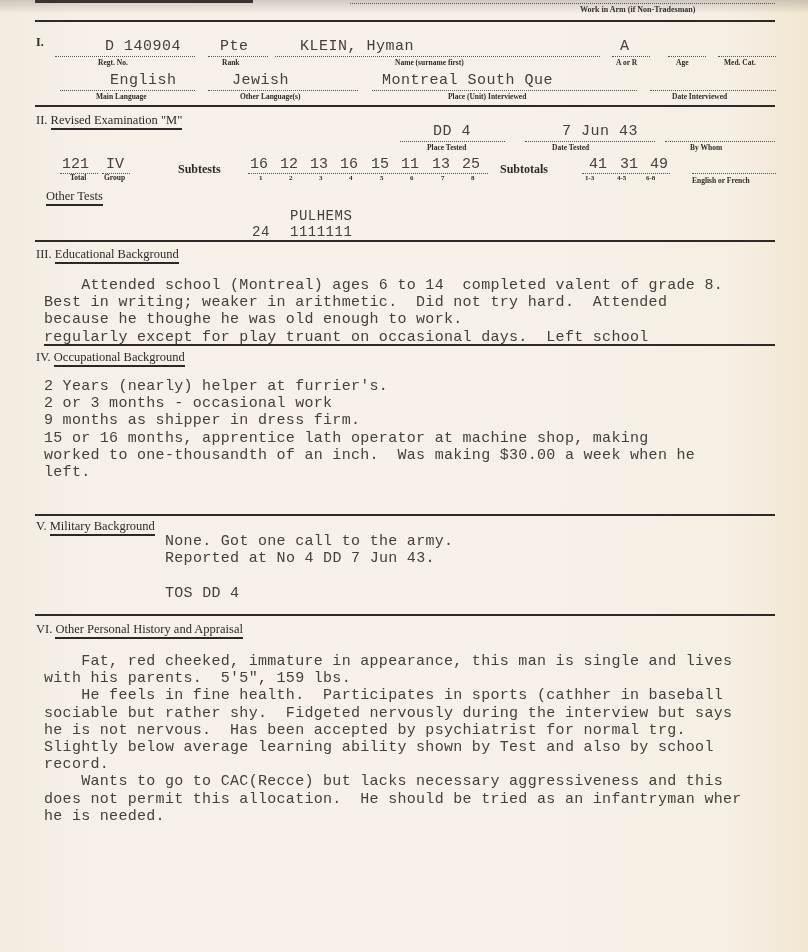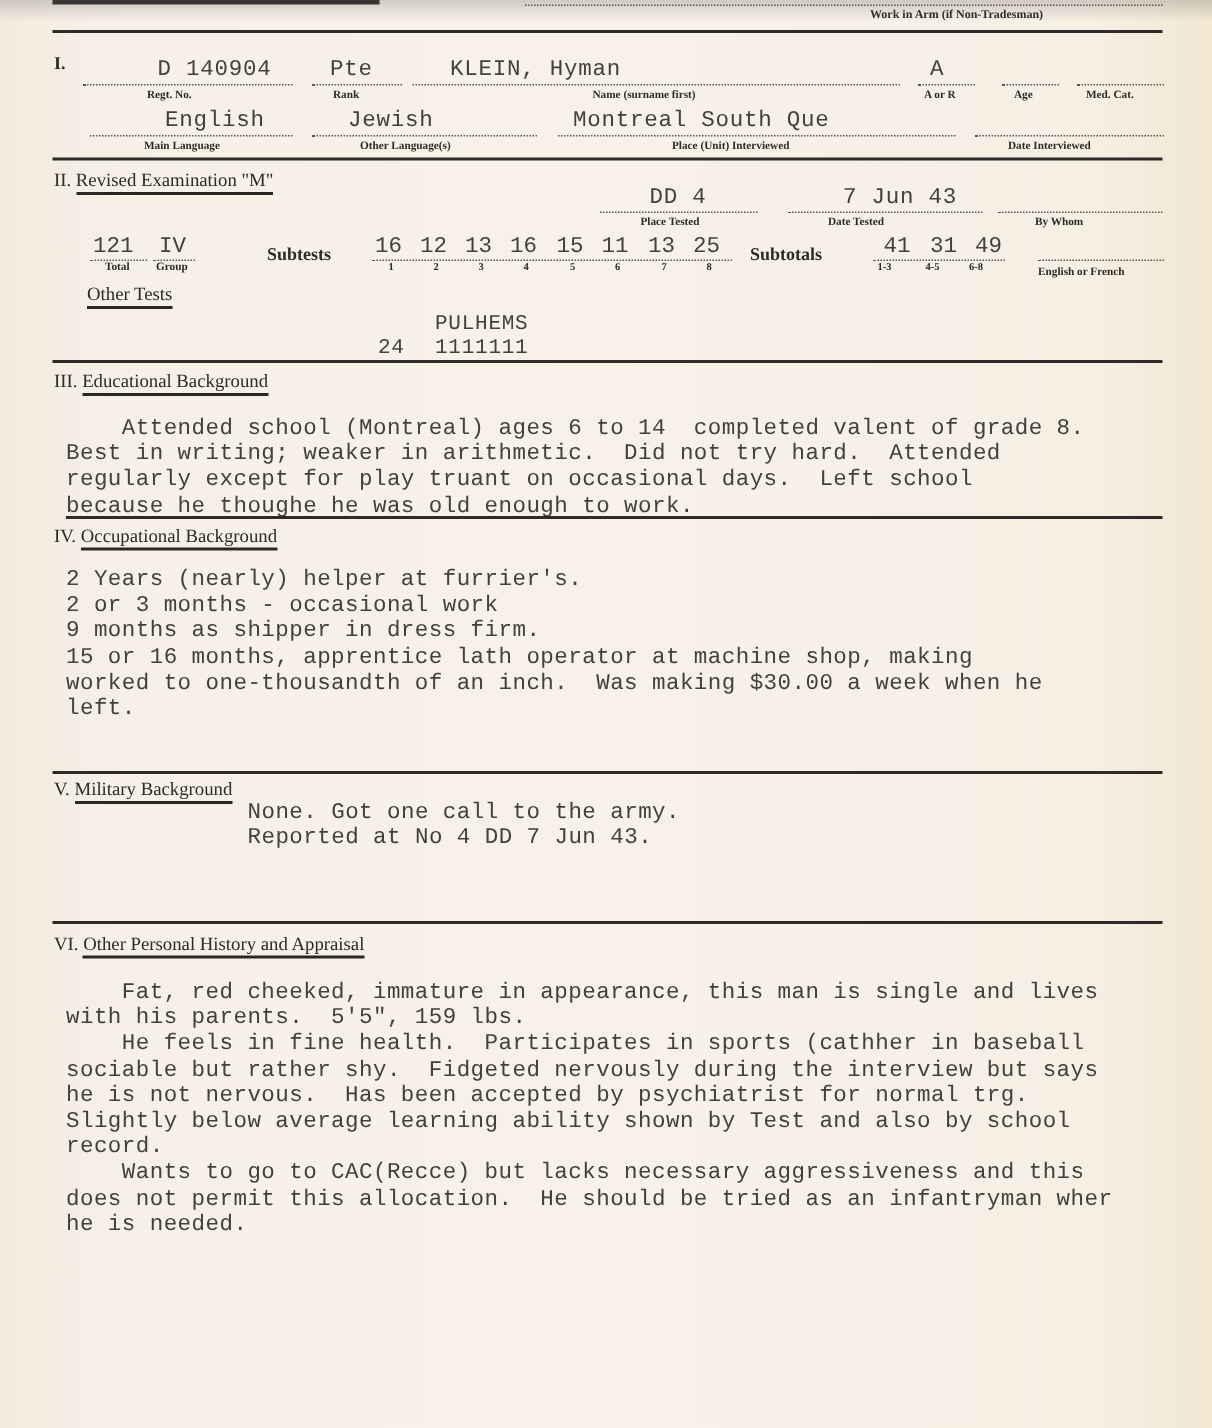--- a/index.html
+++ b/index.html
@@ -120,50 +120,50 @@
 <div class="abs small-lbl sub-digit" style="left:585px; top:174px;">1-3</div>
 <div class="abs tw num" style="left:620px; top:156px;">31</div>
 <div class="abs small-lbl sub-digit" style="left:617px; top:174px;">4-5</div>
 <div class="abs tw num" style="left:650px; top:156px;">49</div>
 <div class="abs small-lbl sub-digit" style="left:646px; top:174px;">6-8</div>
 <div class="dots" style="left:582px; top:173px; width:88px;"></div>
 
 <div class="dots" style="left:692px; top:173px; width:84px;"></div>
 <div class="abs small-lbl" style="left:692px; top:176px;">English or French</div>
 
-<div class="abs hdr" style="left:58px; top:189px;font-family:Liberation Serif, serif;">
+<div class="abs hdr" style="left:46px; top:189px;font-family:Liberation Serif, serif;">
   <span class="u">Other Tests</span>
 </div>
 
 <div class="abs tw field-val" style="left:290px; top:208px; font-size:14px;">PULHEMS</div>
 <div class="abs tw field-val" style="left:252px; top:224px; font-size:14px;">24</div>
 <div class="abs tw field-val" style="left:290px; top:224px; font-size:14px;">1111111</div>
 
 <div class="rule" style="left:35px; top:240px; width:740px;"></div>
 
 <div class="abs hdr" style="left:36px; top:247px;">
   <span>III.</span>
   <span class="u">Educational Background</span>
 </div>
-<div class="abs tw para" style="left:44px; top:277px;"><div>    Attended school (Montreal) ages 6 to 14  completed valent of grade 8.</div><div>Best in writing; weaker in arithmetic.  Did not try hard.  Attended</div><div>regularly except for play truant on occasional days.  Left school</div><div>because he thoughe he was old enough to work.</div></div>
+<div class="abs tw para" style="left:44px; top:277px;"><div>    Attended school (Montreal) ages 6 to 14  completed valent of grade 8.</div><div>Best in writing; weaker in arithmetic.  Did not try hard.  Attended</div><div>because he thoughe he was old enough to work.</div><div>regularly except for play truant on occasional days.  Left school</div></div>
 <div class="rule" style="left:44px; top:344px; width:731px; height:1.5px;"></div>
 
 <div class="abs hdr" style="left:36px; top:350px;">
   <span>IV.</span>
   <span class="u">Occupational Background</span>
 </div>
 <div class="abs tw para" style="left:44px; top:378px;"><div>2 Years (nearly) helper at furrier's.</div><div>2 or 3 months - occasional work</div><div>9 months as shipper in dress firm.</div><div>15 or 16 months, apprentice lath operator at machine shop, making</div><div>worked to one-thousandth of an inch.  Was making $30.00 a week when he</div><div>left.</div></div>
 
 <div class="rule" style="left:35px; top:514px; width:740px;"></div>
 
 <div class="abs hdr" style="left:36px; top:519px;">
   <span>V.</span>
   <span class="u">Military Background</span>
 </div>
-<div class="abs tw para" style="left:165px; top:533px;"><div>None. Got one call to the army.</div><div>Reported at No 4 DD 7 Jun 43.</div><div style="height:17.2px;"></div></div>
+<div class="abs tw para" style="left:165px; top:533px;"><div>None. Got one call to the army.</div><div>Reported at No 4 DD 7 Jun 43.</div><div style="height:17.2px;"></div><div>TOS DD 4</div></div>
 
 <div class="rule" style="left:35px; top:614px; width:740px;"></div>
 
 <div class="abs hdr" style="left:36px; top:622px;">
   <span>VI.</span>
   <span class="u">Other Personal History and Appraisal</span>
 </div>
 <div class="abs tw para" style="left:44px; top:653px;"><div>    Fat, red cheeked, immature in appearance, this man is single and lives</div><div>with his parents.  5'5", 159 lbs.</div><div>    He feels in fine health.  Participates in sports (cathher in baseball</div><div>sociable but rather shy.  Fidgeted nervously during the interview but says</div><div>he is not nervous.  Has been accepted by psychiatrist for normal trg.</div><div>Slightly below average learning ability shown by Test and also by school</div><div>record.</div><div>    Wants to go to CAC(Recce) but lacks necessary aggressiveness and this</div><div>does not permit this allocation.  He should be tried as an infantryman wher</div><div>he is needed.</div></div>
 
 <div class="abs" style="left:0; top:0; width:808px; height:14px; background:linear-gradient(180deg, rgba(90,85,80,0.25), rgba(0,0,0,0));"></div>

